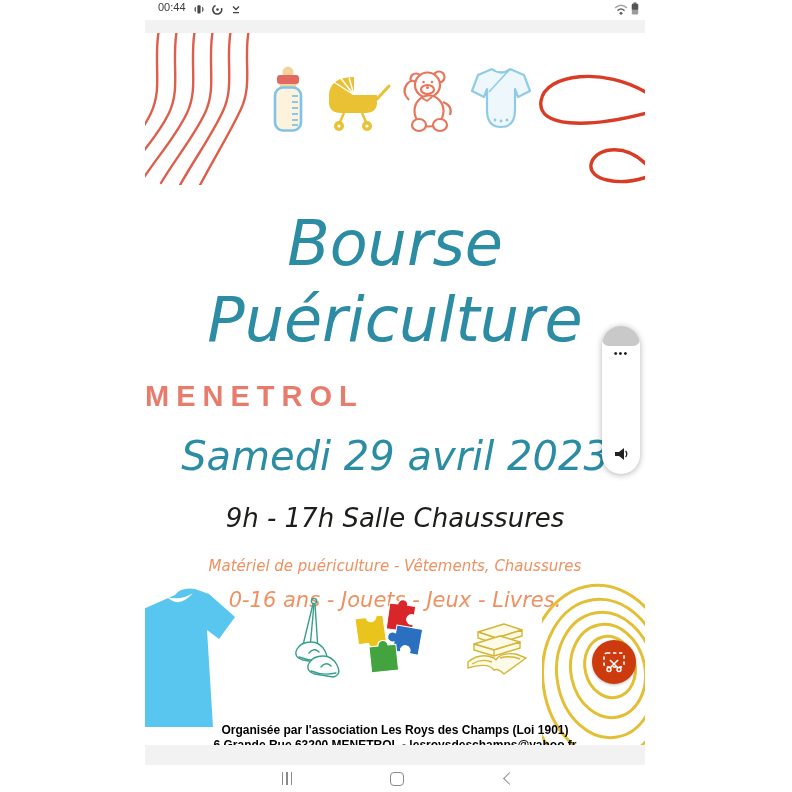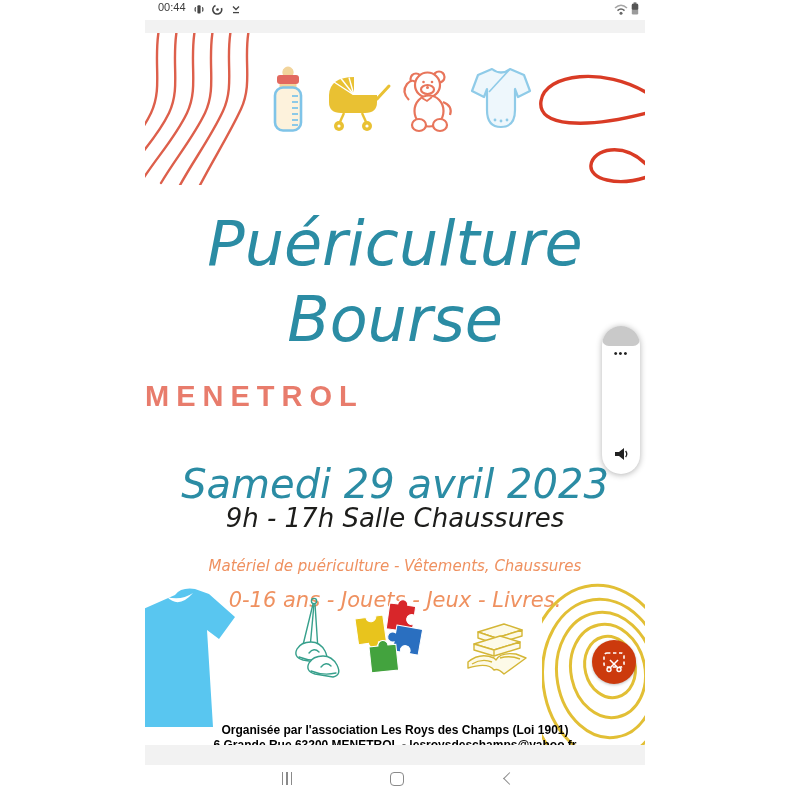--- a/index.html
+++ b/index.html
@@ -13,21 +13,21 @@
   .sb-left{display:flex;align-items:flex-start;gap:8px;padding-left:13px;}
   .sb-time{font-size:11px;color:#3c3c3c;}
   .sb-right{margin-left:auto;display:flex;align-items:center;gap:3px;padding-right:6px;}
   .gray-strip{background:#f2f2f2;}
   
   .script{font-family:"DejaVu Sans", sans-serif;font-style:italic;}
   .title{left:0;top:173px;width:500px;text-align:center;color:#2b8ca4;
          font-size:62px;line-height:76px;font-weight:500;}
   .city{left:0;top:347px;width:500px;color:#e87c6c;
         font-size:29px;font-weight:bold;letter-spacing:7px;}
-  .date{left:0;top:400px;width:500px;text-align:center;color:#2b8ca4;font-size:40px;margin-top:28px;}
+  .date{left:0;top:400px;width:500px;text-align:center;color:#2b8ca4;font-size:40px;}
   .timeplace{left:0;top:470px;width:500px;text-align:center;color:#1d1d1b;font-size:26px;}
   .orange1{left:0;top:524px;width:500px;text-align:center;color:#ef9160;font-size:15px;}
   .orange2{left:0;top:555px;width:500px;text-align:center;color:#ef9160;font-size:21px;}
   .footer{left:0;top:690px;width:500px;text-align:center;color:#000000;
           font-size:12px;font-weight:bold;line-height:15px;}
   
   .pill{left:457px;top:326px;width:38px;height:148px;background:#fff;border-radius:19px;
         box-shadow:0 1px 6px rgba(0,0,0,.30);overflow:hidden;}
   .pill-cap{position:absolute;left:0;top:0;width:38px;height:20px;background:#c9c9c9;
             border-radius:19px 19px 10px 10px;}
@@ -165,22 +165,22 @@
 
     <svg class="abs" style="left:324px;top:33px;" width="64" height="68" viewBox="0 0 64 68">
       <path d="M23,3 Q32,10 41,3 L55,9 L61,25 L49,31 L46,23 L46,44 Q46,61 32,61 Q18,61 18,44 L18,23 L15,31 L3,25 L9,9 Z" fill="#eef7fc" stroke="#8fcbe8" stroke-width="2.2" stroke-linejoin="round"></path>
       <path d="M41,3 L20,26" stroke="#8fcbe8" stroke-width="1.6" fill="none"></path>
       <circle cx="26" cy="54" r="1.4" fill="#8fcbe8"></circle>
         <circle cx="32" cy="55" r="1.4" fill="#8fcbe8"></circle>
         <circle cx="38" cy="54" r="1.4" fill="#8fcbe8"></circle>
     </svg>
 
     <div class="abs title script">
+      <div>Bourse</div>
       <div>Puériculture</div>
-      <div>Bourse</div>
     </div>
     <div class="abs city">MENETROL</div>
     <div class="abs date script">Samedi 29 avril 2023</div>
     <div class="abs timeplace script">9h - 17h Salle Chaussures</div>
     <div class="abs orange1 script">Matériel de puériculture - Vêtements, Chaussures</div>
     <div class="abs orange2 script">0-16 ans - Jouets - Jeux - Livres.</div>
 
     <svg class="abs" style="left:0;top:552px;" width="90" height="142" viewBox="0 0 90 142">
       <path d="M-2,24 L30,10 Q36,2 50,4 L64,9 L90,32 L74,54 L62,45 L68,142 L-2,142 Z" fill="#59c6f0"></path>
       <path d="M22,12 Q34,24 48,8 Q36,16 22,12 Z" fill="#fff"></path>

